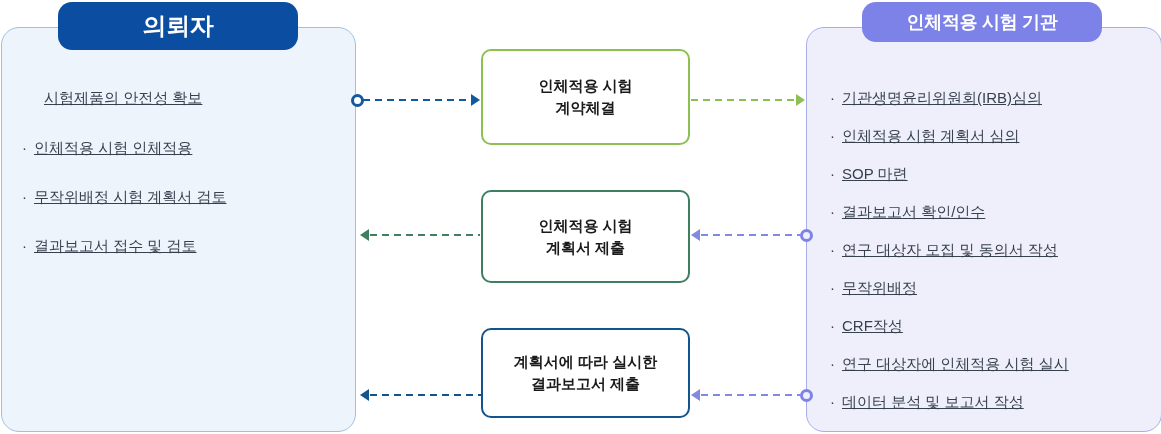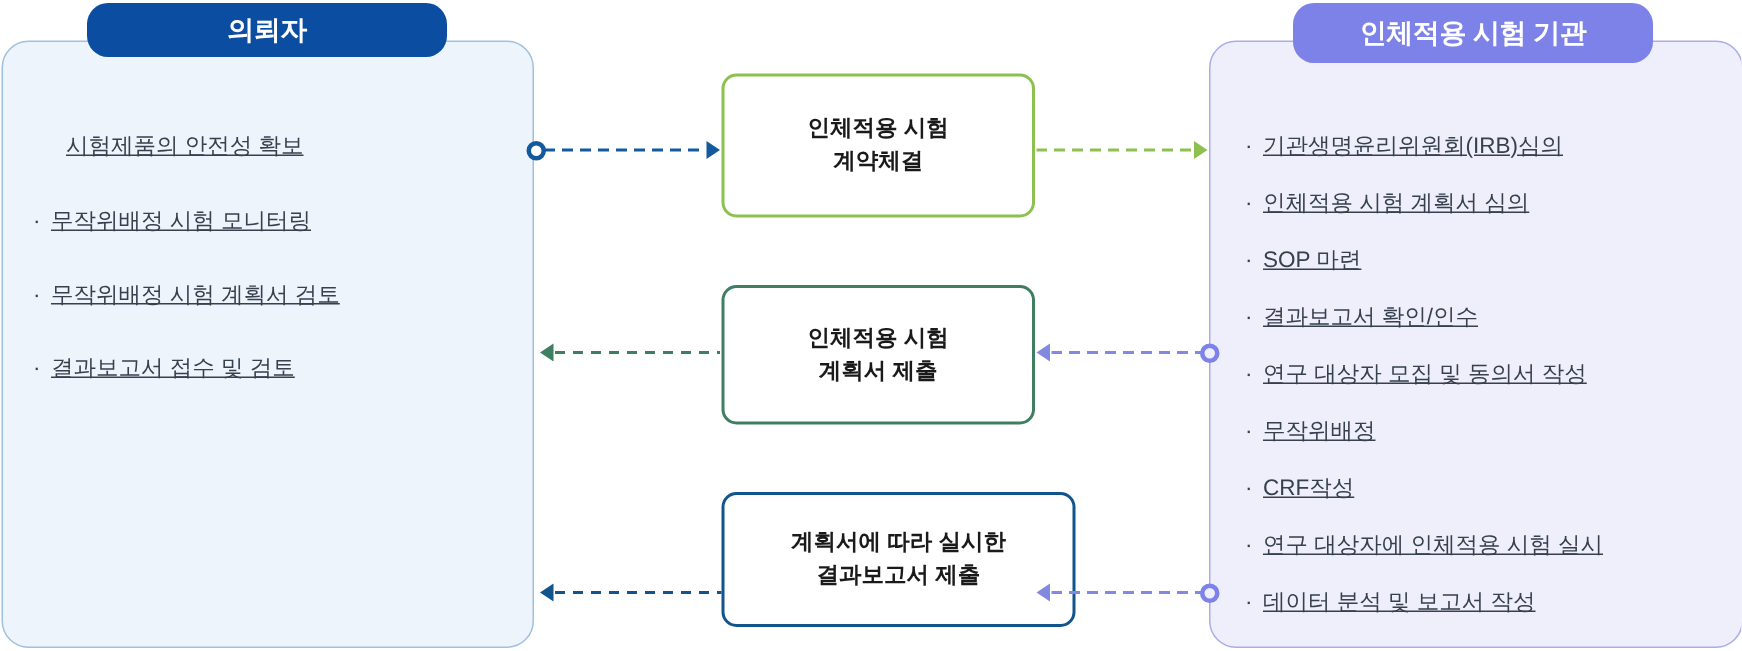--- a/index.html
+++ b/index.html
@@ -42,23 +42,23 @@
     align-items:center;
     justify-content:center;
     border-radius:14px;
     color:#ffffff;
     font-weight:bold;
     letter-spacing:-0.3px;
     white-space:nowrap;
   }
   .pill.client{
     left:58px; top:2px;
-    width:240px; height:36px;
+    width:240px; height:48px;
     background:#0B4DA1;
-    font-size:18px;
+    font-size:24px;
   }
   .pill.institute{
     left:862px; top:2px;
     width:240px; height:40px;
     background:#7D82E8;
     font-size:18px;
   }
 
   
   .plist{
@@ -103,21 +103,21 @@
     background:#ffffff;
     font-weight:bold;
     font-size:15px;
     line-height:22px;
     color:#1A1A1A;
     text-align:center;
     white-space:nowrap;
   }
   .cbox.b1{ left:481px; top:49px;  width:209px; height:96px; border:2.4px solid #8CC152; }
   .cbox.b2{ left:481px; top:190px; width:209px; height:93px; border:2.4px solid #3E7F62; }
-  .cbox.b3{ left:481px; top:328px; width:236px; height:90px; border:2.6px solid #12548C; }
+  .cbox.b3{ left:481px; top:328px; width:209px; height:90px; border:2.6px solid #12548C; }
 
   
   .conn{
     position:absolute;
     height:2px;
   }
   .dash{
     position:absolute;
     top:0; bottom:0;
     height:2px;
@@ -195,21 +195,21 @@
 <body>
 
 <div id="stage">
 
   <div class="panel left"></div>
   <ul class="plist left">
     <li class="first">
       <span>시험제품의 안전성 확보</span>
     </li>
     <li>
-      <span class="bullet">·</span><span>무작위배정 시험 모니터링</span>
+      <span class="bullet">·</span><span>인체적용 시험 인체적용</span>
     </li>
     <li>
       <span class="bullet">·</span><span>무작위배정 시험 계획서 검토</span>
     </li>
     <li>
       <span class="bullet">·</span><span>결과보고서 접수 및 검토</span>
     </li>
   </ul>
   <div class="pill client">
     <span>의뢰자</span>

